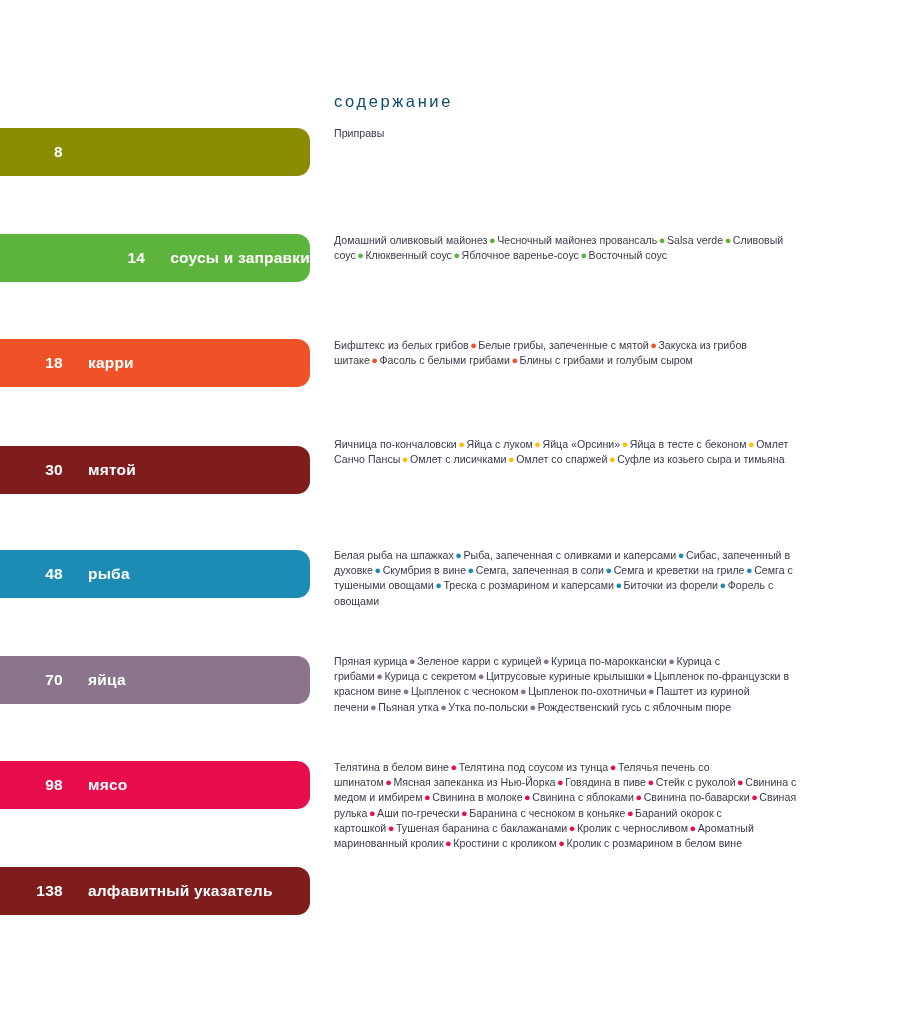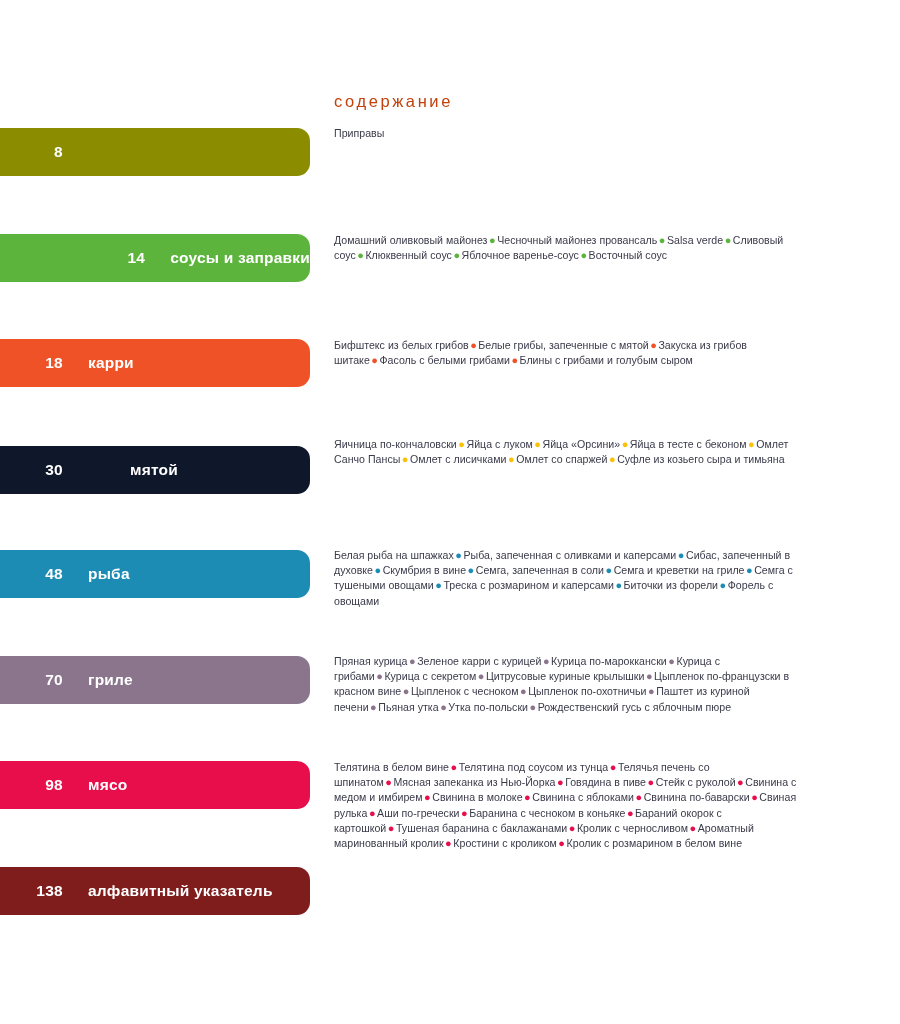--- a/index.html
+++ b/index.html
@@ -16,21 +16,21 @@
   }
 
   
   #toc-title {
     position: absolute;
     left: 334px;
     top: 92px;
     font-size: 16.5px;
     font-weight: 400;
     letter-spacing: 2.6px;
-    color: #c2410c;
+    color: #0c4a6e;
     white-space: nowrap;
   }
 
   
   #sections {
     position: absolute;
     left: 0;
     top: 0;
     width: 900px;
     height: 1024px;
@@ -113,37 +113,37 @@
       <div class="desc" style="top: 233px;"><span>Домашний оливковый майонез</span><span class="sep" style="color: rgb(92, 180, 60);">●</span><span>Чесночный майонез провансаль</span><span class="sep" style="color: rgb(92, 180, 60);">●</span><span>Salsa verde</span><span class="sep" style="color: rgb(92, 180, 60);">●</span><span>Сливовый соус</span><span class="sep" style="color: rgb(92, 180, 60);">●</span><span>Клюквенный соус</span><span class="sep" style="color: rgb(92, 180, 60);">●</span><span>Яблочное варенье-соус</span><span class="sep" style="color: rgb(92, 180, 60);">●</span><span>Восточный соус</span></div>
     </div>
     <div class="section">
       <div class="tab" style="top: 339px; background: rgb(239, 82, 38);">
         <span class="tab-page">18</span>
         <span class="tab-label">карри</span>
       </div>
       <div class="desc" style="top: 338px;"><span>Бифштекс из белых грибов</span><span class="sep" style="color: rgb(239, 82, 38);">●</span><span>Белые грибы, запеченные с мятой</span><span class="sep" style="color: rgb(239, 82, 38);">●</span><span>Закуска из грибов шитаке</span><span class="sep" style="color: rgb(239, 82, 38);">●</span><span>Фасоль с белыми грибами</span><span class="sep" style="color: rgb(239, 82, 38);">●</span><span>Блины с грибами и голубым сыром</span></div>
     </div>
     <div class="section">
-      <div class="tab" style="top: 446px; background: #0f172a; gap: 42px;">
+      <div class="tab" style="top: 446px; background: #7f1d1d;">
         <span class="tab-page">30</span>
         <span class="tab-label">мятой</span>
       </div>
       <div class="desc" style="top: 437px;"><span>Яичница по-кончаловски</span><span class="sep" style="color: rgb(251, 193, 8);">●</span><span>Яйца с луком</span><span class="sep" style="color: rgb(251, 193, 8);">●</span><span>Яйца «Орсини»</span><span class="sep" style="color: rgb(251, 193, 8);">●</span><span>Яйца в тесте с беконом</span><span class="sep" style="color: rgb(251, 193, 8);">●</span><span>Омлет Санчо Пансы</span><span class="sep" style="color: rgb(251, 193, 8);">●</span><span>Омлет с лисичками</span><span class="sep" style="color: rgb(251, 193, 8);">●</span><span>Омлет со спаржей</span><span class="sep" style="color: rgb(251, 193, 8);">●</span><span>Суфле из козьего сыра и тимьяна</span></div>
     </div>
     <div class="section">
       <div class="tab" style="top: 550px; background: rgb(29, 140, 181);">
         <span class="tab-page">48</span>
         <span class="tab-label">рыба</span>
       </div>
       <div class="desc" style="top: 548px;"><span>Белая рыба на шпажках</span><span class="sep" style="color: rgb(29, 140, 181);">●</span><span>Рыба, запеченная с оливками и каперсами</span><span class="sep" style="color: rgb(29, 140, 181);">●</span><span>Сибас, запеченный в духовке</span><span class="sep" style="color: rgb(29, 140, 181);">●</span><span>Скумбрия в вине</span><span class="sep" style="color: rgb(29, 140, 181);">●</span><span>Семга, запеченная в соли</span><span class="sep" style="color: rgb(29, 140, 181);">●</span><span>Семга и креветки на гриле</span><span class="sep" style="color: rgb(29, 140, 181);">●</span><span>Семга с тушеными овощами</span><span class="sep" style="color: rgb(29, 140, 181);">●</span><span>Треска с розмарином и каперсами</span><span class="sep" style="color: rgb(29, 140, 181);">●</span><span>Биточки из форели</span><span class="sep" style="color: rgb(29, 140, 181);">●</span><span>Форель с овощами</span></div>
     </div>
     <div class="section">
       <div class="tab" style="top: 656px; background: rgb(138, 117, 141);">
         <span class="tab-page">70</span>
-        <span class="tab-label">гриле</span>
+        <span class="tab-label">яйца</span>
       </div>
       <div class="desc" style="top: 654px;"><span>Пряная курица</span><span class="sep" style="color: rgb(138, 117, 141);">●</span><span>Зеленое карри с курицей</span><span class="sep" style="color: rgb(138, 117, 141);">●</span><span>Курица по-мароккански</span><span class="sep" style="color: rgb(138, 117, 141);">●</span><span>Курица с грибами</span><span class="sep" style="color: rgb(138, 117, 141);">●</span><span>Курица с секретом</span><span class="sep" style="color: rgb(138, 117, 141);">●</span><span>Цитрусовые куриные крылышки</span><span class="sep" style="color: rgb(138, 117, 141);">●</span><span>Цыпленок по-французски в красном вине</span><span class="sep" style="color: rgb(138, 117, 141);">●</span><span>Цыпленок с чесноком</span><span class="sep" style="color: rgb(138, 117, 141);">●</span><span>Цыпленок по-охотничьи</span><span class="sep" style="color: rgb(138, 117, 141);">●</span><span>Паштет из куриной печени</span><span class="sep" style="color: rgb(138, 117, 141);">●</span><span>Пьяная утка</span><span class="sep" style="color: rgb(138, 117, 141);">●</span><span>Утка по-польски</span><span class="sep" style="color: rgb(138, 117, 141);">●</span><span>Рождественский гусь с яблочным пюре</span></div>
     </div>
     <div class="section">
       <div class="tab" style="top: 761px; background: rgb(232, 14, 76);">
         <span class="tab-page">98</span>
         <span class="tab-label">мясо</span>
       </div>
       <div class="desc" style="top: 760px;"><span>Телятина в белом вине</span><span class="sep" style="color: rgb(232, 14, 76);">●</span><span>Телятина под соусом из тунца</span><span class="sep" style="color: rgb(232, 14, 76);">●</span><span>Телячья печень со шпинатом</span><span class="sep" style="color: rgb(232, 14, 76);">●</span><span>Мясная запеканка из Нью-Йорка</span><span class="sep" style="color: rgb(232, 14, 76);">●</span><span>Говядина в пиве</span><span class="sep" style="color: rgb(232, 14, 76);">●</span><span>Стейк с руколой</span><span class="sep" style="color: rgb(232, 14, 76);">●</span><span>Свинина с медом и имбирем</span><span class="sep" style="color: rgb(232, 14, 76);">●</span><span>Свинина в молоке</span><span class="sep" style="color: rgb(232, 14, 76);">●</span><span>Свинина с яблоками</span><span class="sep" style="color: rgb(232, 14, 76);">●</span><span>Свинина по-баварски</span><span class="sep" style="color: rgb(232, 14, 76);">●</span><span>Свиная рулька</span><span class="sep" style="color: rgb(232, 14, 76);">●</span><span>Аши по-гречески</span><span class="sep" style="color: rgb(232, 14, 76);">●</span><span>Баранина с чесноком в коньяке</span><span class="sep" style="color: rgb(232, 14, 76);">●</span><span>Бараний окорок с картошкой</span><span class="sep" style="color: rgb(232, 14, 76);">●</span><span>Тушеная баранина с баклажанами</span><span class="sep" style="color: rgb(232, 14, 76);">●</span><span>Кролик с черносливом</span><span class="sep" style="color: rgb(232, 14, 76);">●</span><span>Ароматный маринованный кролик</span><span class="sep" style="color: rgb(232, 14, 76);">●</span><span>Кростини с кроликом</span><span class="sep" style="color: rgb(232, 14, 76);">●</span><span>Кролик с розмарином в белом вине</span></div>
     </div>

